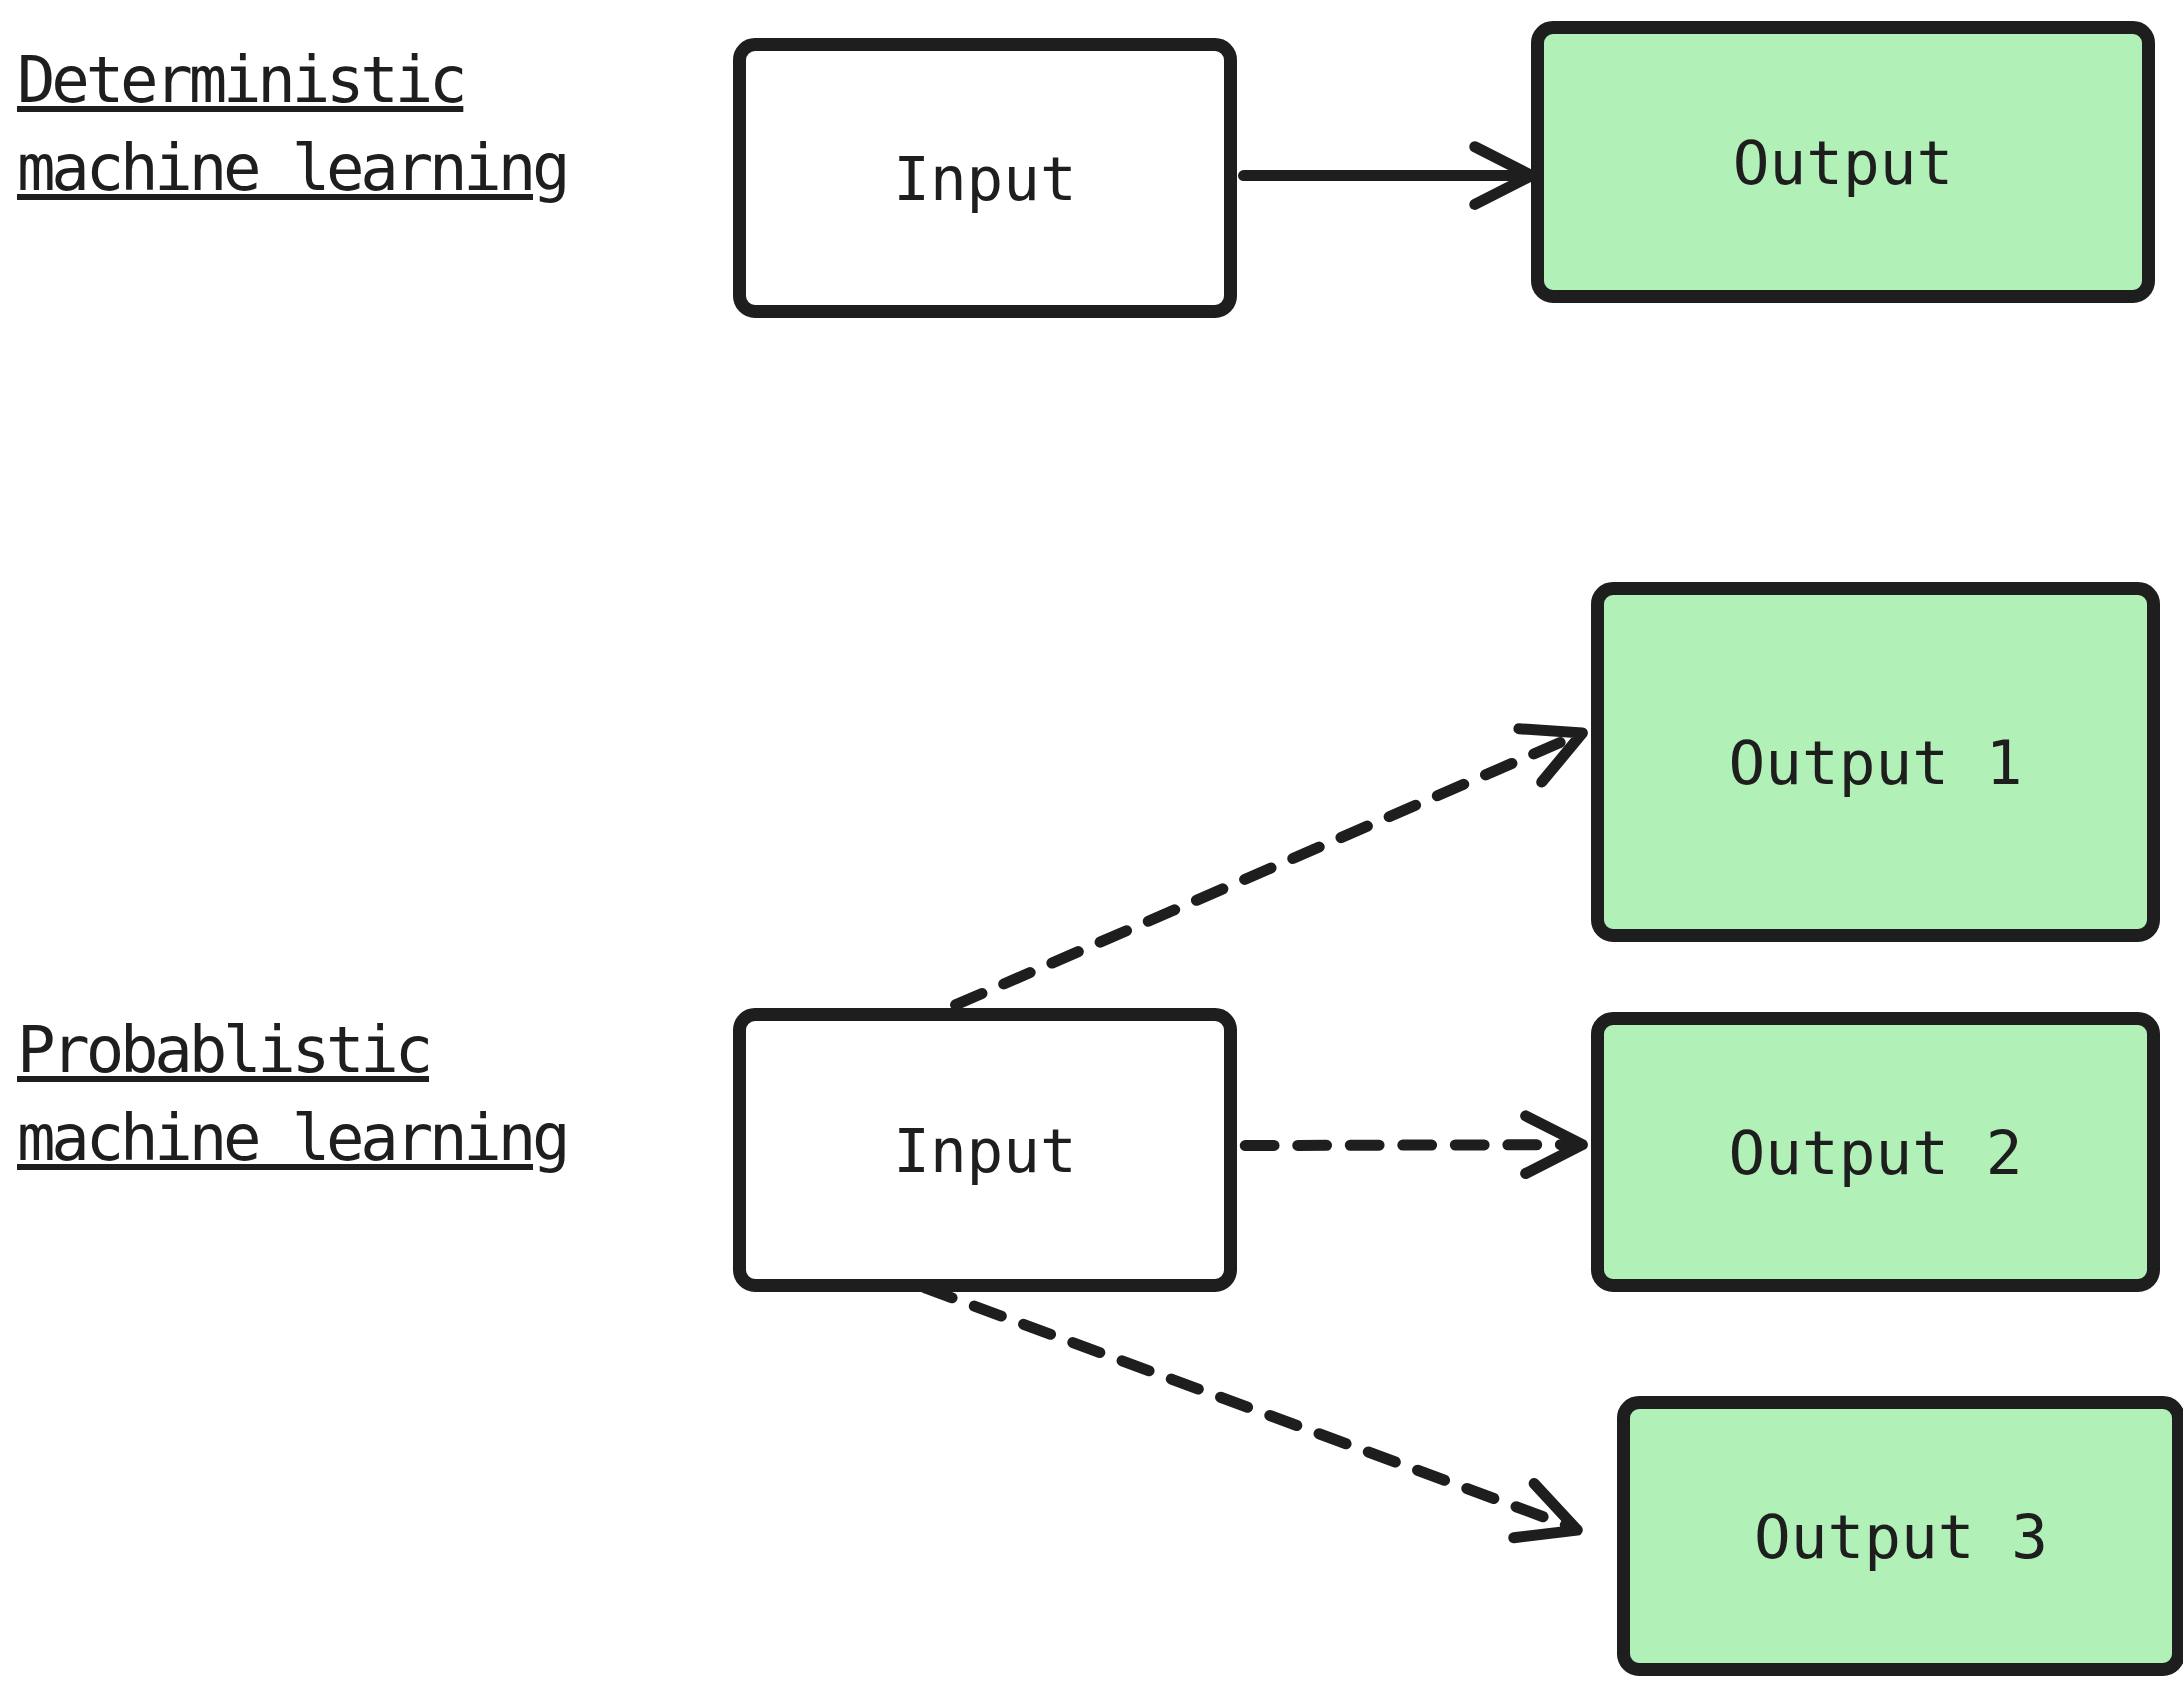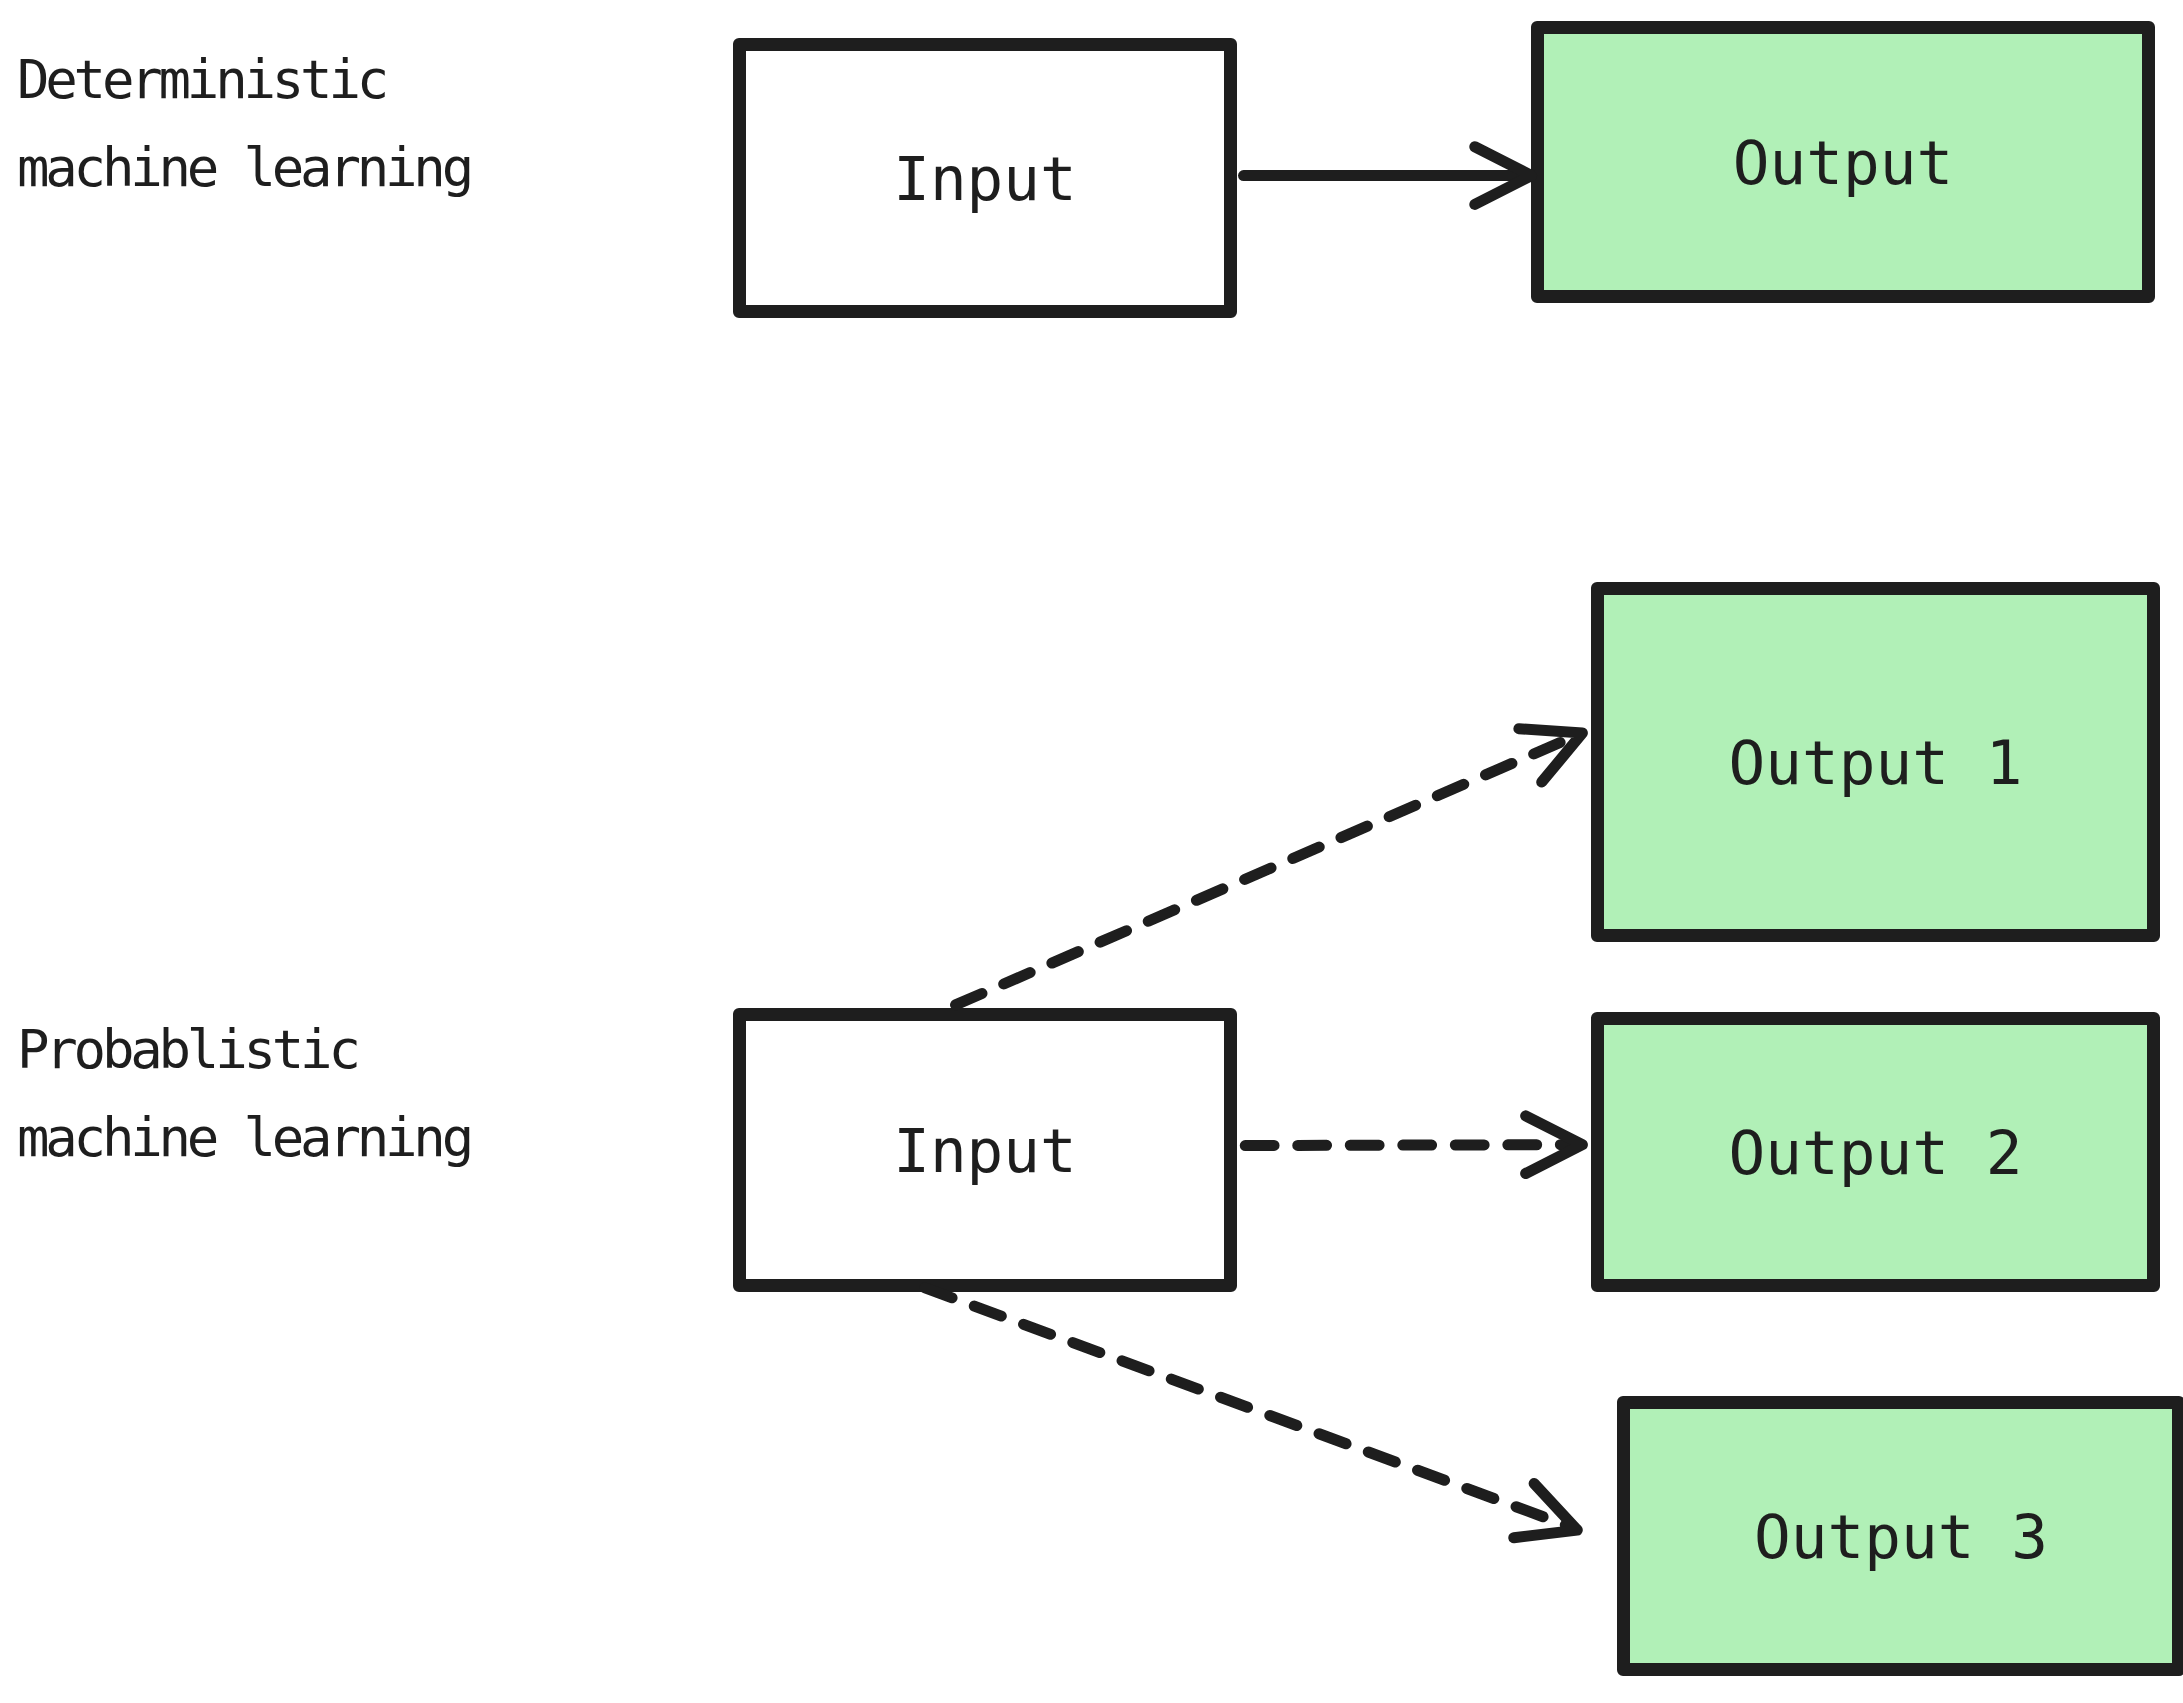--- a/index.html
+++ b/index.html
@@ -12,31 +12,32 @@
   #canvas{
     position:relative;
     width:2183px;height:1704px;
     background:var(--bg);
     overflow:hidden;
     font-family:"DejaVu Sans Mono", monospace;
     color:var(--stroke);
   }
   .label-block{
     position:absolute;
-    font-size:54px;
+    font-size:64px;
     letter-spacing:-4.2px;
     line-height:88px;
     white-space:nowrap;
     color:var(--stroke);
+    text-decoration:underline;
   }
   .node{
     position:absolute;
     box-sizing:border-box;
     border:13.6px solid var(--stroke);
-    border-radius:6px;
+    border-radius:22px;
     display:flex;
     align-items:center;
     justify-content:center;
   }
   .node.input-node{background:var(--white);}
   .node.output-node{background:var(--green);}
   .node-label{
     font-size:61px;
     letter-spacing:0;
     white-space:nowrap;

